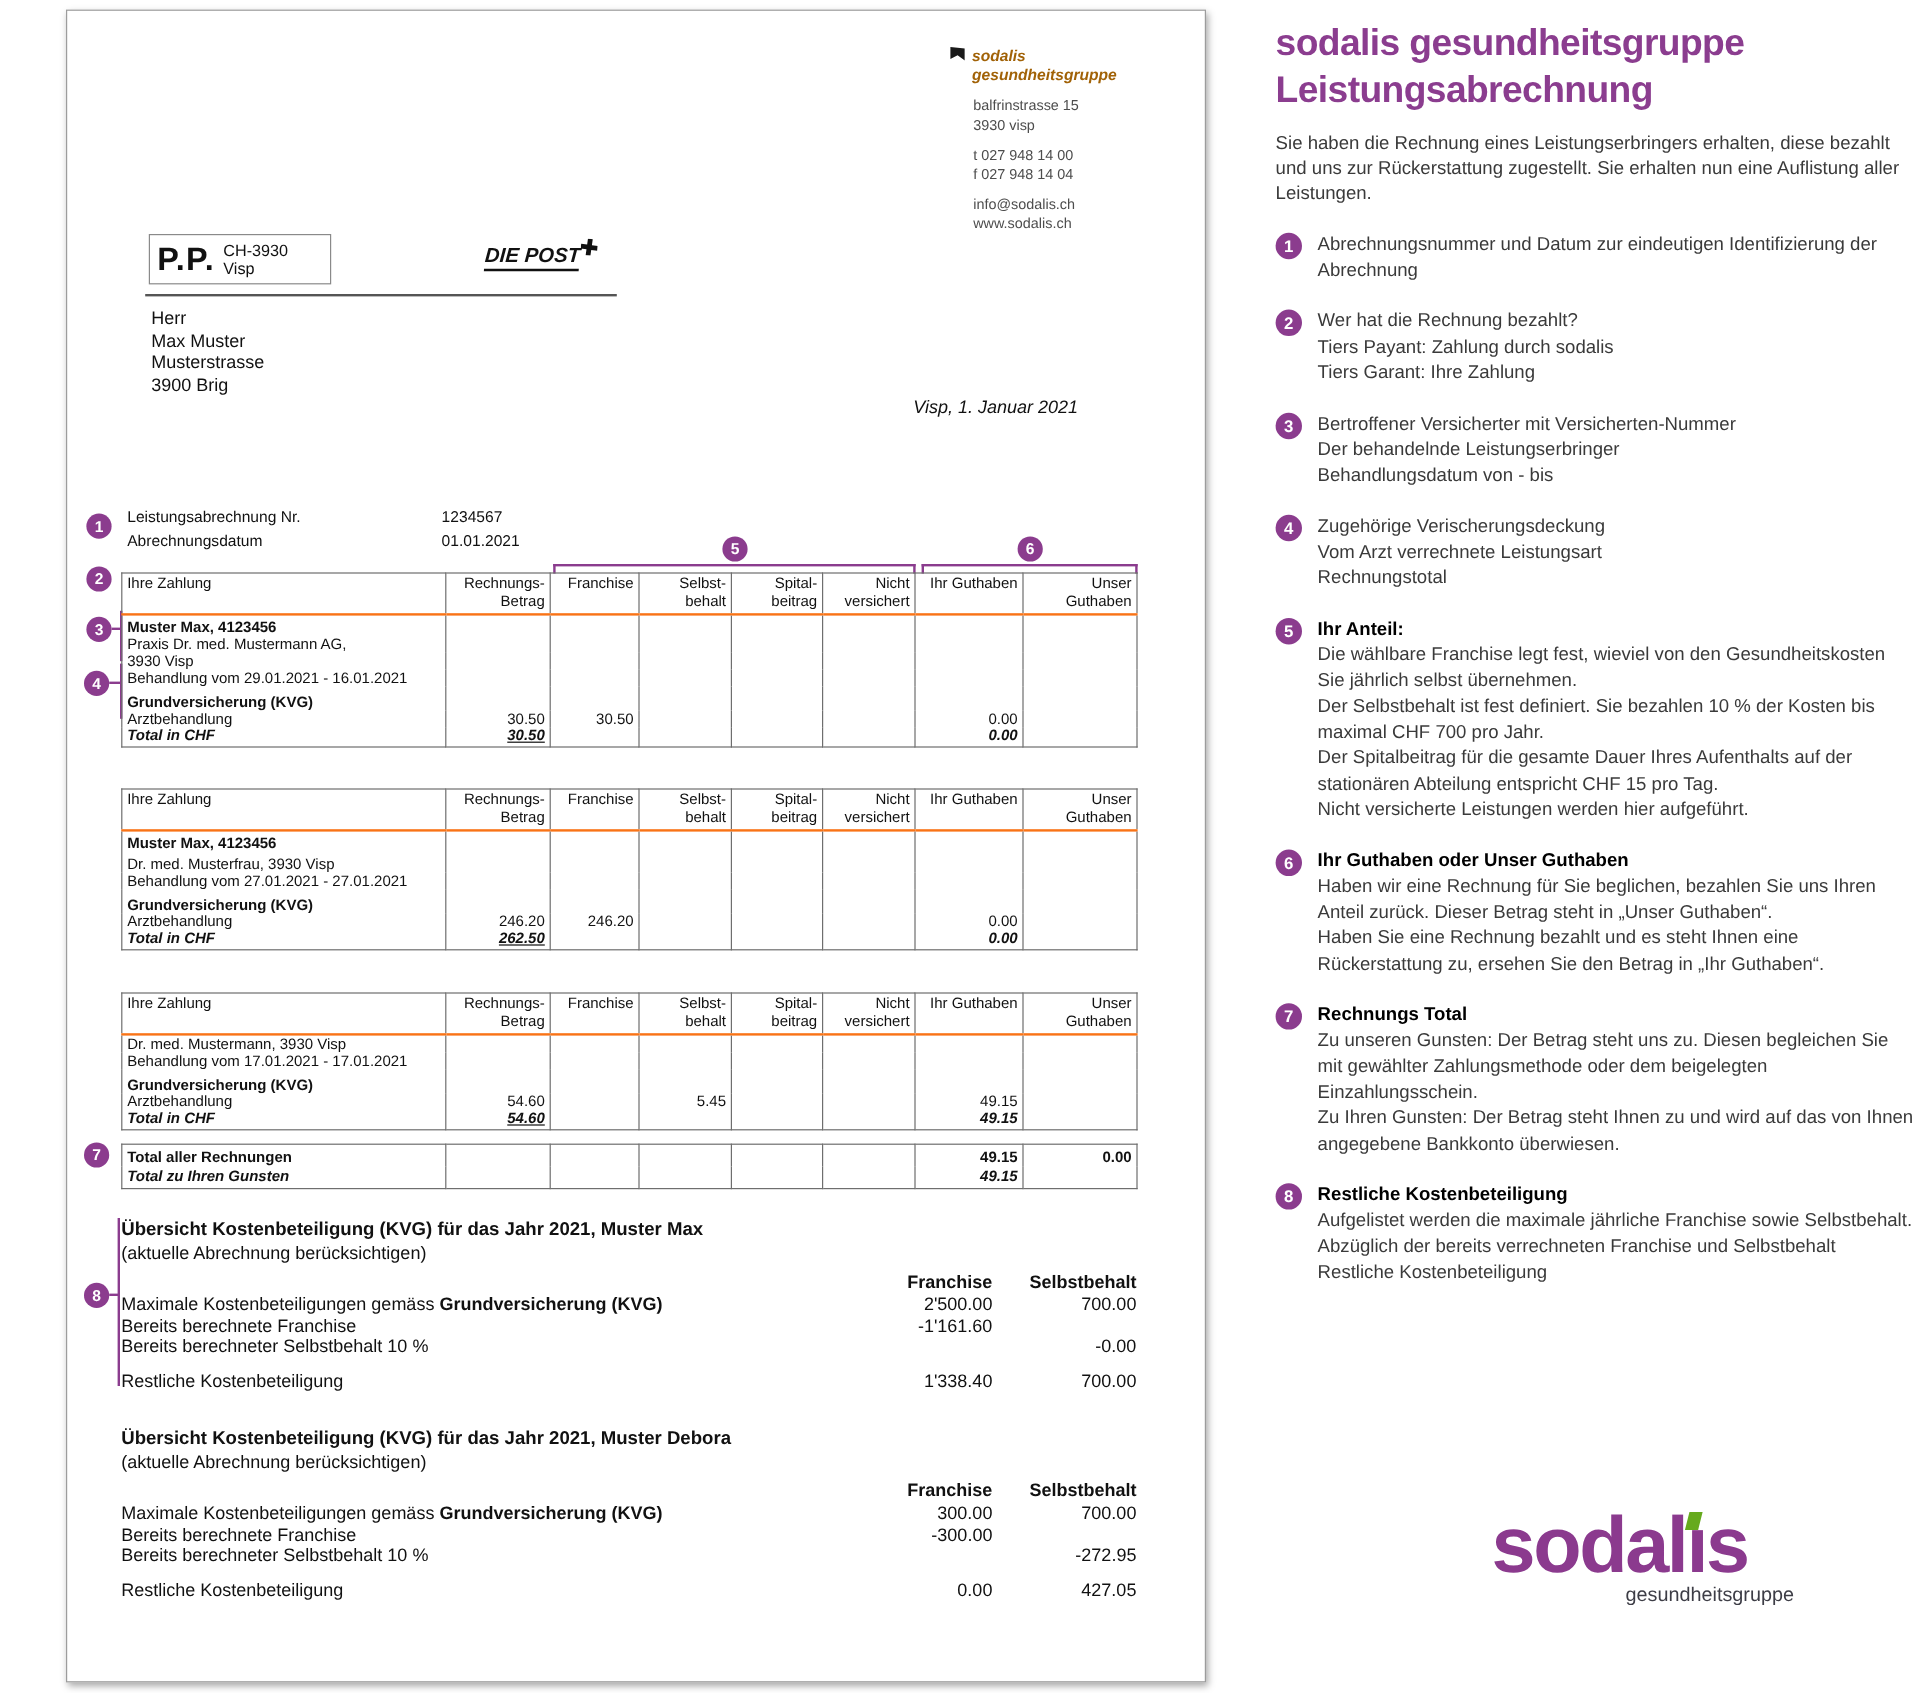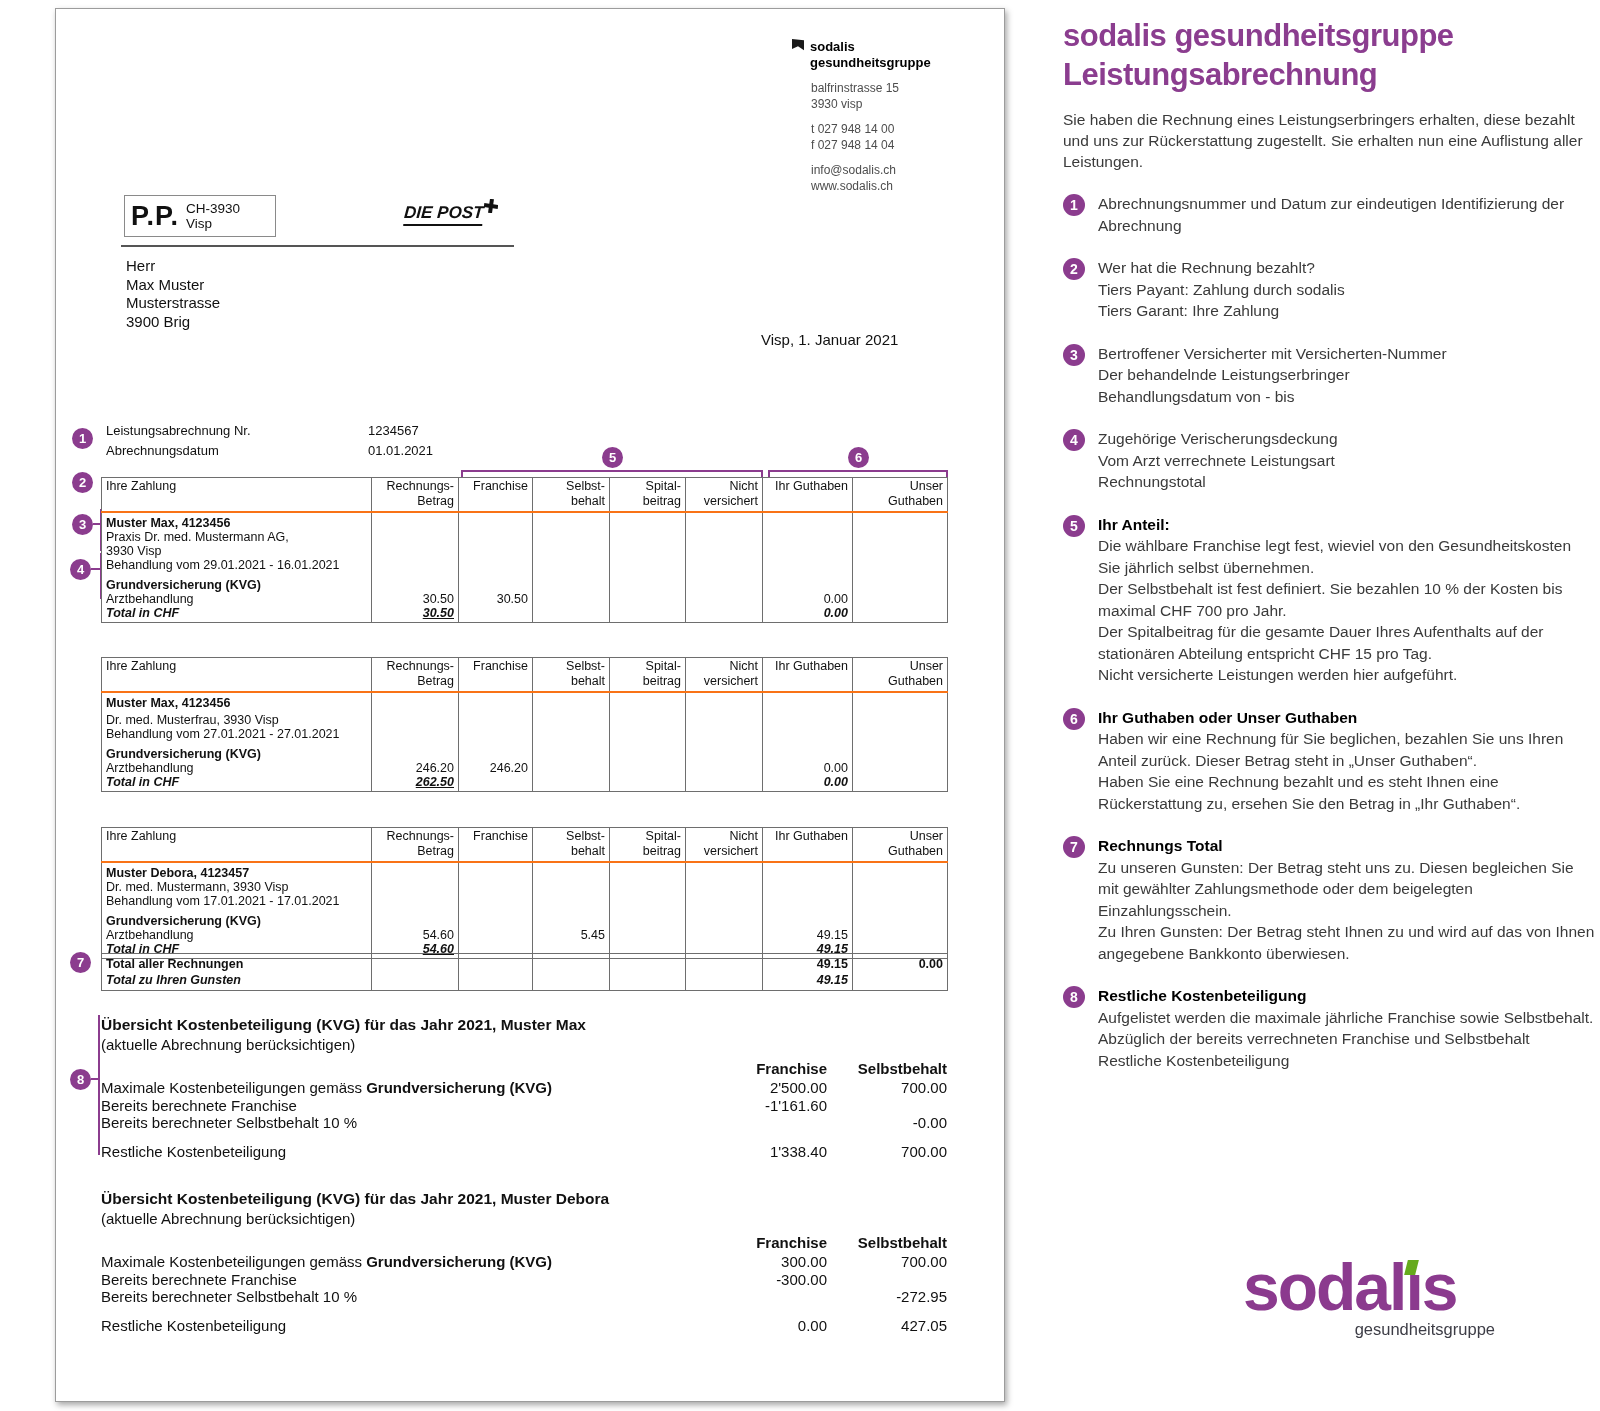--- a/index.html
+++ b/index.html
@@ -5,35 +5,35 @@
   * { margin:0; padding:0; box-sizing:border-box; }
   html,body { width:1600px; height:1411px; background:#fff; font-family:"Liberation Sans", sans-serif; color:#111; }
   .pre { white-space:pre-line; }
 
   
   .sheet { position:absolute; left:55px; top:8px; width:950px; height:1394px;
            background:#fff; border:1px solid #9c9c9c;
            box-shadow:2px 3px 6px rgba(0,0,0,.35); }
 
   .letterhead { position:absolute; left:735px; top:30px; width:200px; font-size:12px; color:#4d4d4d; }
-  .lh-brand { display:flex; gap:6px; align-items:flex-start; color:#000000; font-weight:bold; font-size:13px; line-height:16px; }
+  .lh-brand { display:flex; gap:6px; align-items:flex-start; color:#a16207; font-weight:bold; font-size:13px; line-height:16px;font-style:italic; }
   .lh-group { margin-top:9px; line-height:16px; margin-left:20px; }
   .lh-brandtxt { white-space:pre-line; }
 
   .pp-box { position:absolute; left:68px; top:186px; width:152px; height:42px; border:1px solid #8a8a8a;
             display:flex; align-items:center; gap:7px; padding:2px 6px; background:#fff; }
   .pp-big { font-size:27px; font-weight:bold; letter-spacing:1px; }
   .pp-region { font-size:13.5px; line-height:15px; }
   .addr-rule { position:absolute; left:65px; top:236px; width:393px; border-top:2px solid #555; }
 
   .post-logo { position:absolute; left:348px; top:194px; display:flex; align-items:flex-start; gap:1px; }
   .post-txt { font-style:italic; font-weight:bold; font-size:17px; border-bottom:2px solid #111; padding-bottom:1px; letter-spacing:0px; transform:skewX(-4deg); }
 
   .recipient { position:absolute; left:70px; top:248px; font-size:15px; line-height:18.5px; }
-  .dateline  { position:absolute; left:705px; top:322px; font-size:15px; }
+  .dateline  { position:absolute; left:705px; top:322px; font-size:15px;font-style:italic; }
 
   .meta { position:absolute; left:50px; top:412px; display:grid; grid-template-columns:262px auto; font-size:13px; line-height:20px; }
 
   
   table.inv { position:absolute; left:45px; border-collapse:collapse; table-layout:fixed; width:846px; font-size:12.5px; }
   .inv td, .inv th { border-left:1px solid #6e6e6e; border-right:1px solid #6e6e6e; padding:0 4px; overflow:hidden; }
   .inv th { border-top:1px solid #6e6e6e; border-bottom:2px solid #f97316; font-weight:normal; text-align:right;
             vertical-align:top; line-height:15px; padding-top:1px; padding-bottom:2px; }
   .inv th.hl { text-align:left; }
   .inv td { line-height:14px; vertical-align:top; }
@@ -369,30 +369,20 @@
       <th class="pre">Spital-
 beitrag</th>
       <th class="pre">Nicht
 versichert</th>
       <th class="pre">Ihr Guthaben</th>
       <th class="pre">Unser
 Guthaben</th>
     </tr>
       </thead>
     <tbody>
-      <tr class="pt2">
-          <td class="b">Muster Debora, 4123457</td>
-          <td></td>
-          <td></td>
-          <td></td>
-          <td></td>
-          <td></td>
-          <td></td>
-          <td></td>
-        </tr>
       <tr>
           <td>Dr. med. Mustermann, 3930 Visp</td>
           <td></td>
           <td></td>
           <td></td>
           <td></td>
           <td></td>
           <td></td>
           <td></td>
         </tr>

